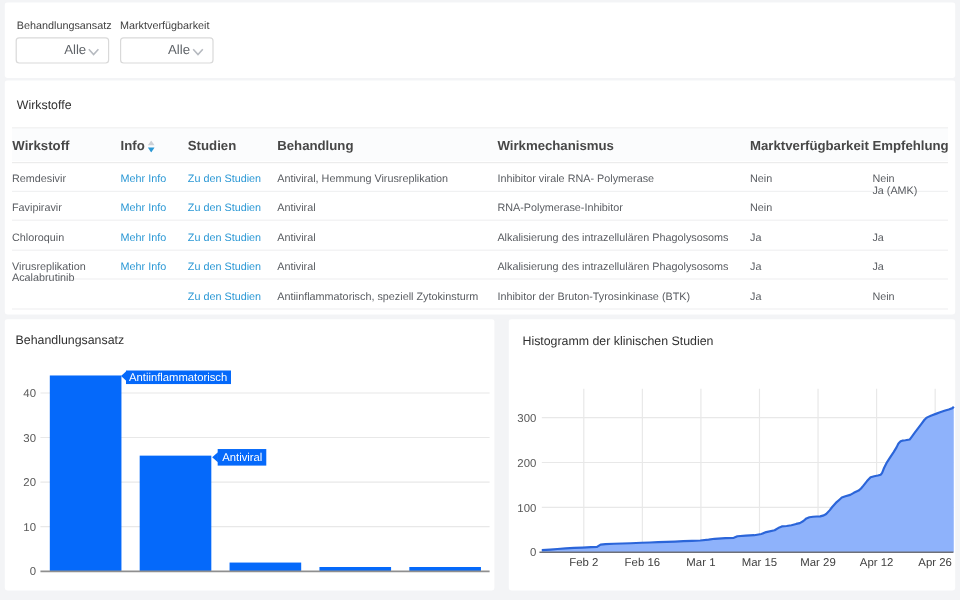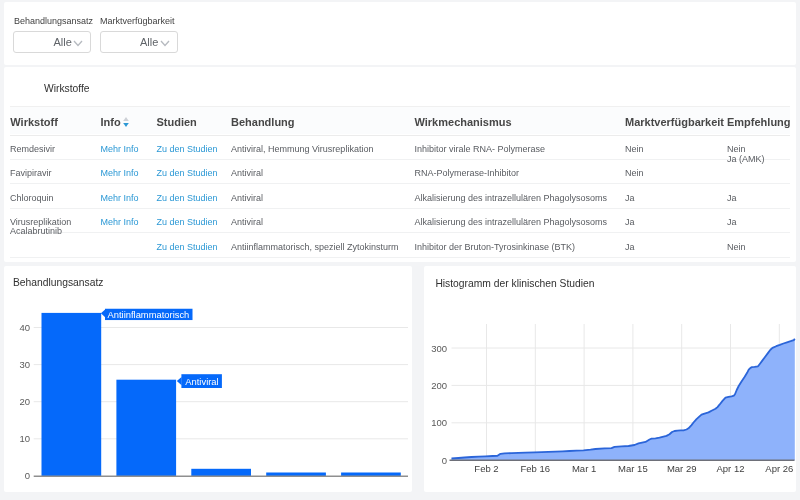--- a/index.html
+++ b/index.html
@@ -30,21 +30,21 @@
   </div>
   <div class="sel" style="left:95.5px; top:28.5px;">
     <span>Alle</span>
     <svg width="10" height="7" viewBox="0 0 10 7">
         <polyline points="1,1 5,5.5 9,1" fill="none" stroke="#b6bac0" stroke-width="1.3"></polyline>
       </svg>
   </div>
 </div>
 
 <div class="card" style="left:4px; top:67.4px; width:792px; height:194.4px;">
-  <div class="ttl" style="left:10px; top:16.8px;margin-left:30px;">Wirkstoffe</div>
+  <div class="ttl" style="left:10px; top:16.8px;">Wirkstoffe</div>
 
   <div class="abs" style="left:6px; right:6px; top:39px; height:28px; background:#fbfcfd;"></div>
   <div class="rline" style="top:38.6px; background:#f0f0f0;"></div>
   <div class="rline" style="top:67.2px; background:#ececec;"></div>
 
   <div class="hdr" style="left:6.3px; top:50.9px;">Wirkstoff</div>
   <div class="hdr" style="left:96.5px; top:50.9px;">Info</div>
   <svg class="abs" style="left:119.3px; top:49.4px;" width="6" height="10" viewBox="0 0 6 10">
     <path d="M3 0 L5.8 4 L0.2 4 Z" fill="#cdd0d6"></path>
     <path d="M3 10 L5.8 6 L0.2 6 Z" fill="#2b98d5"></path>

